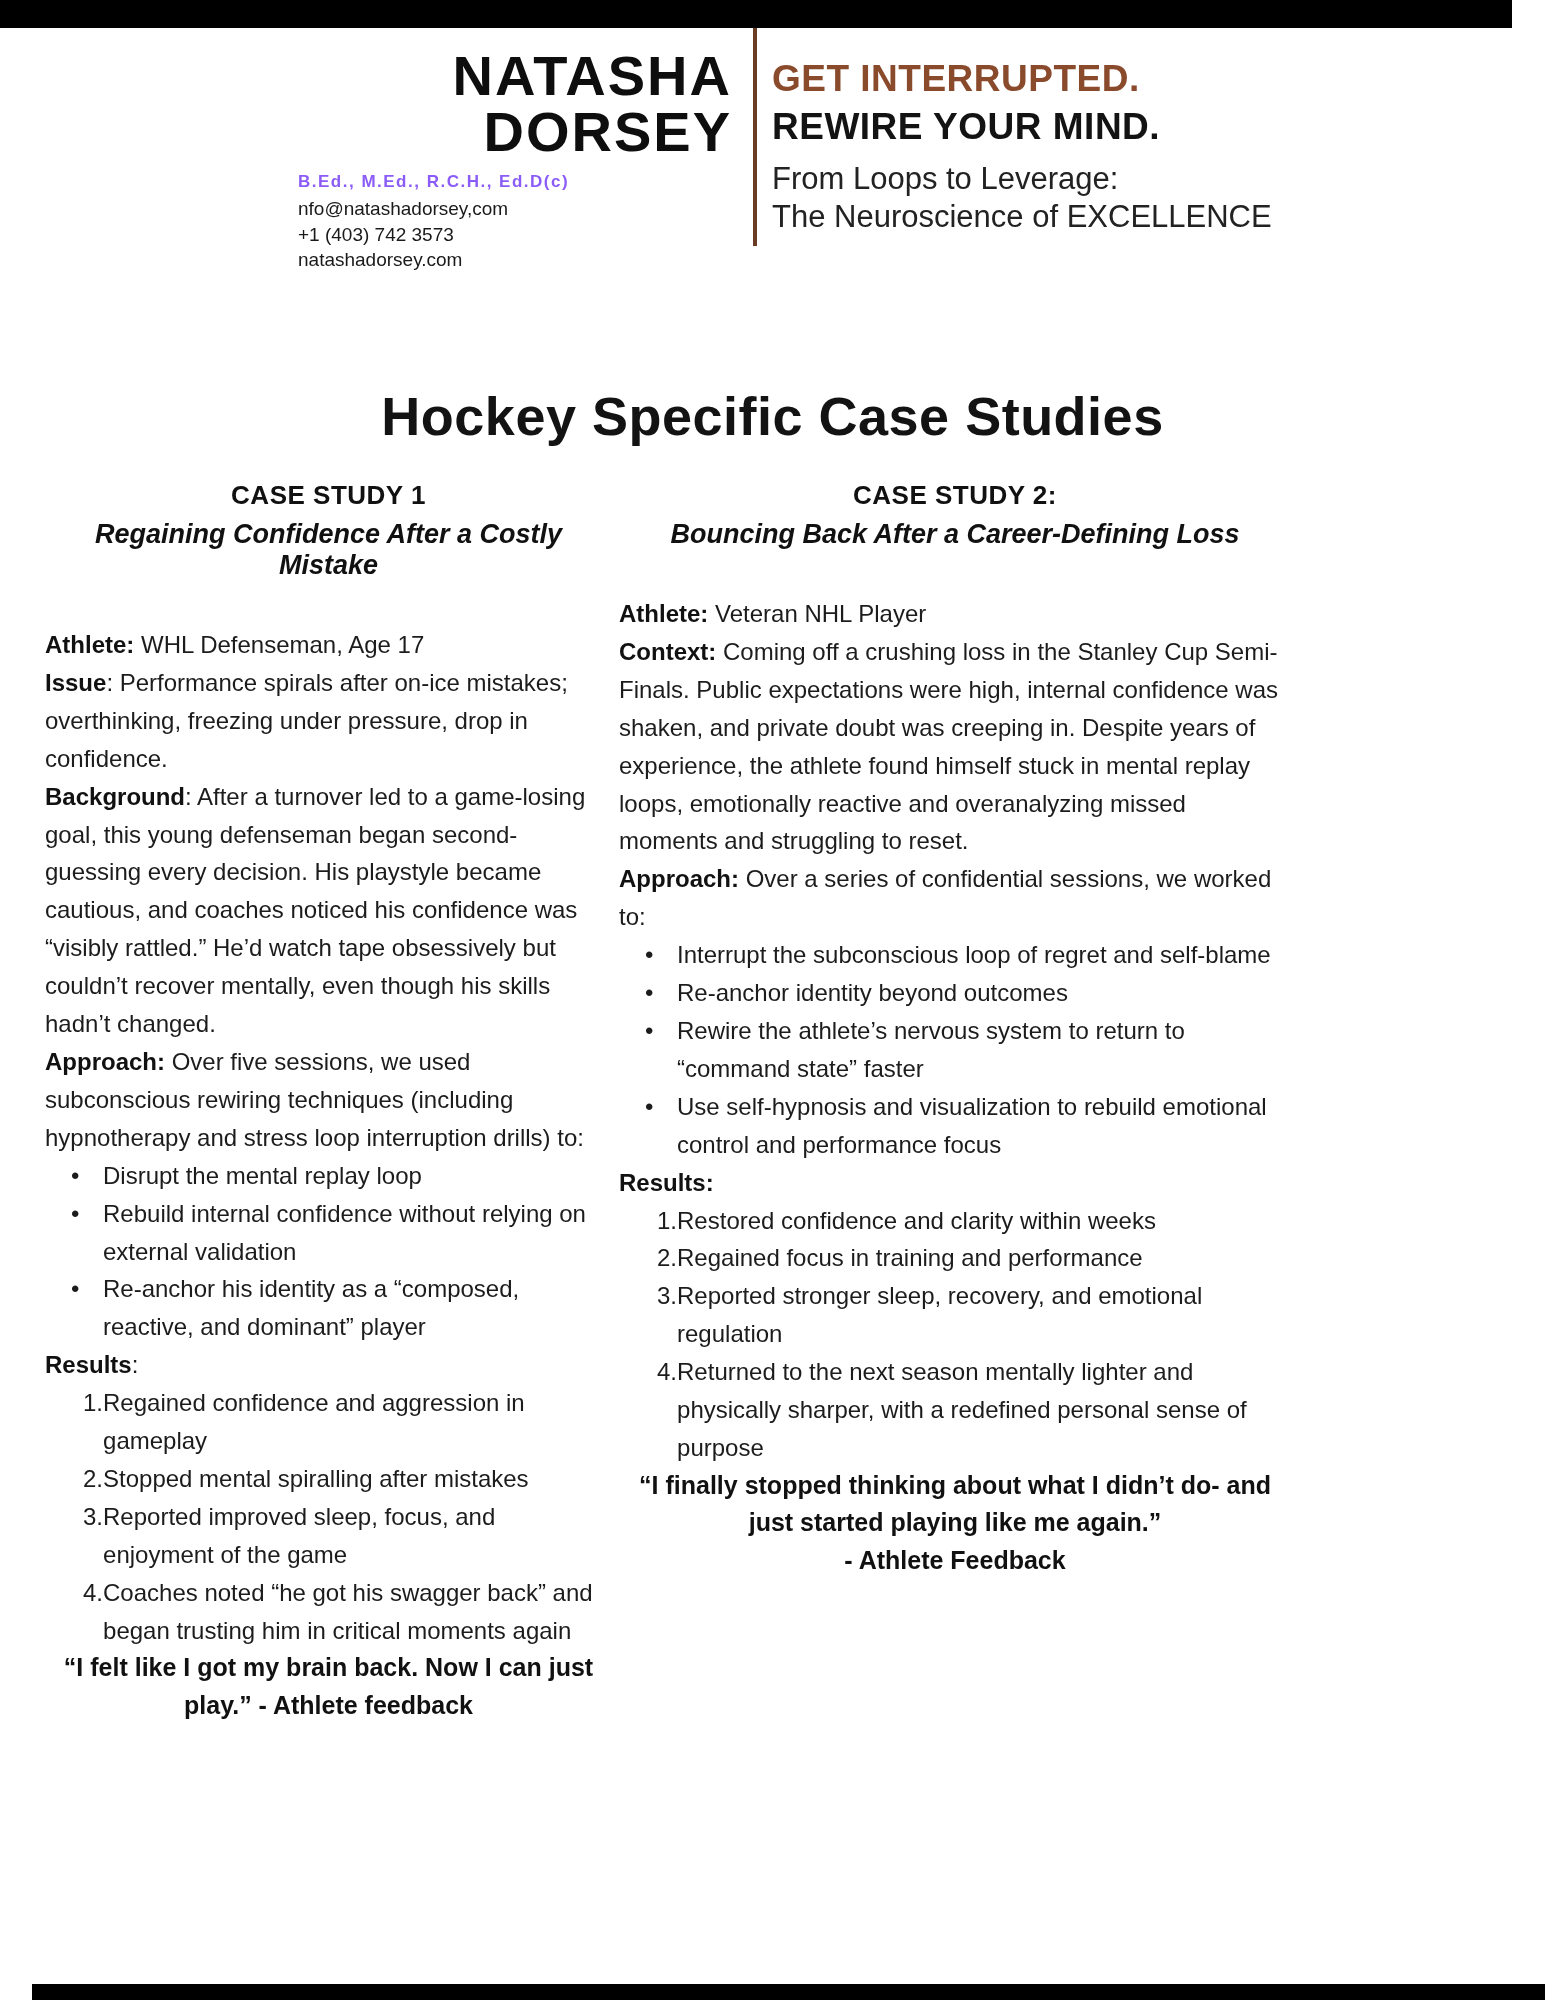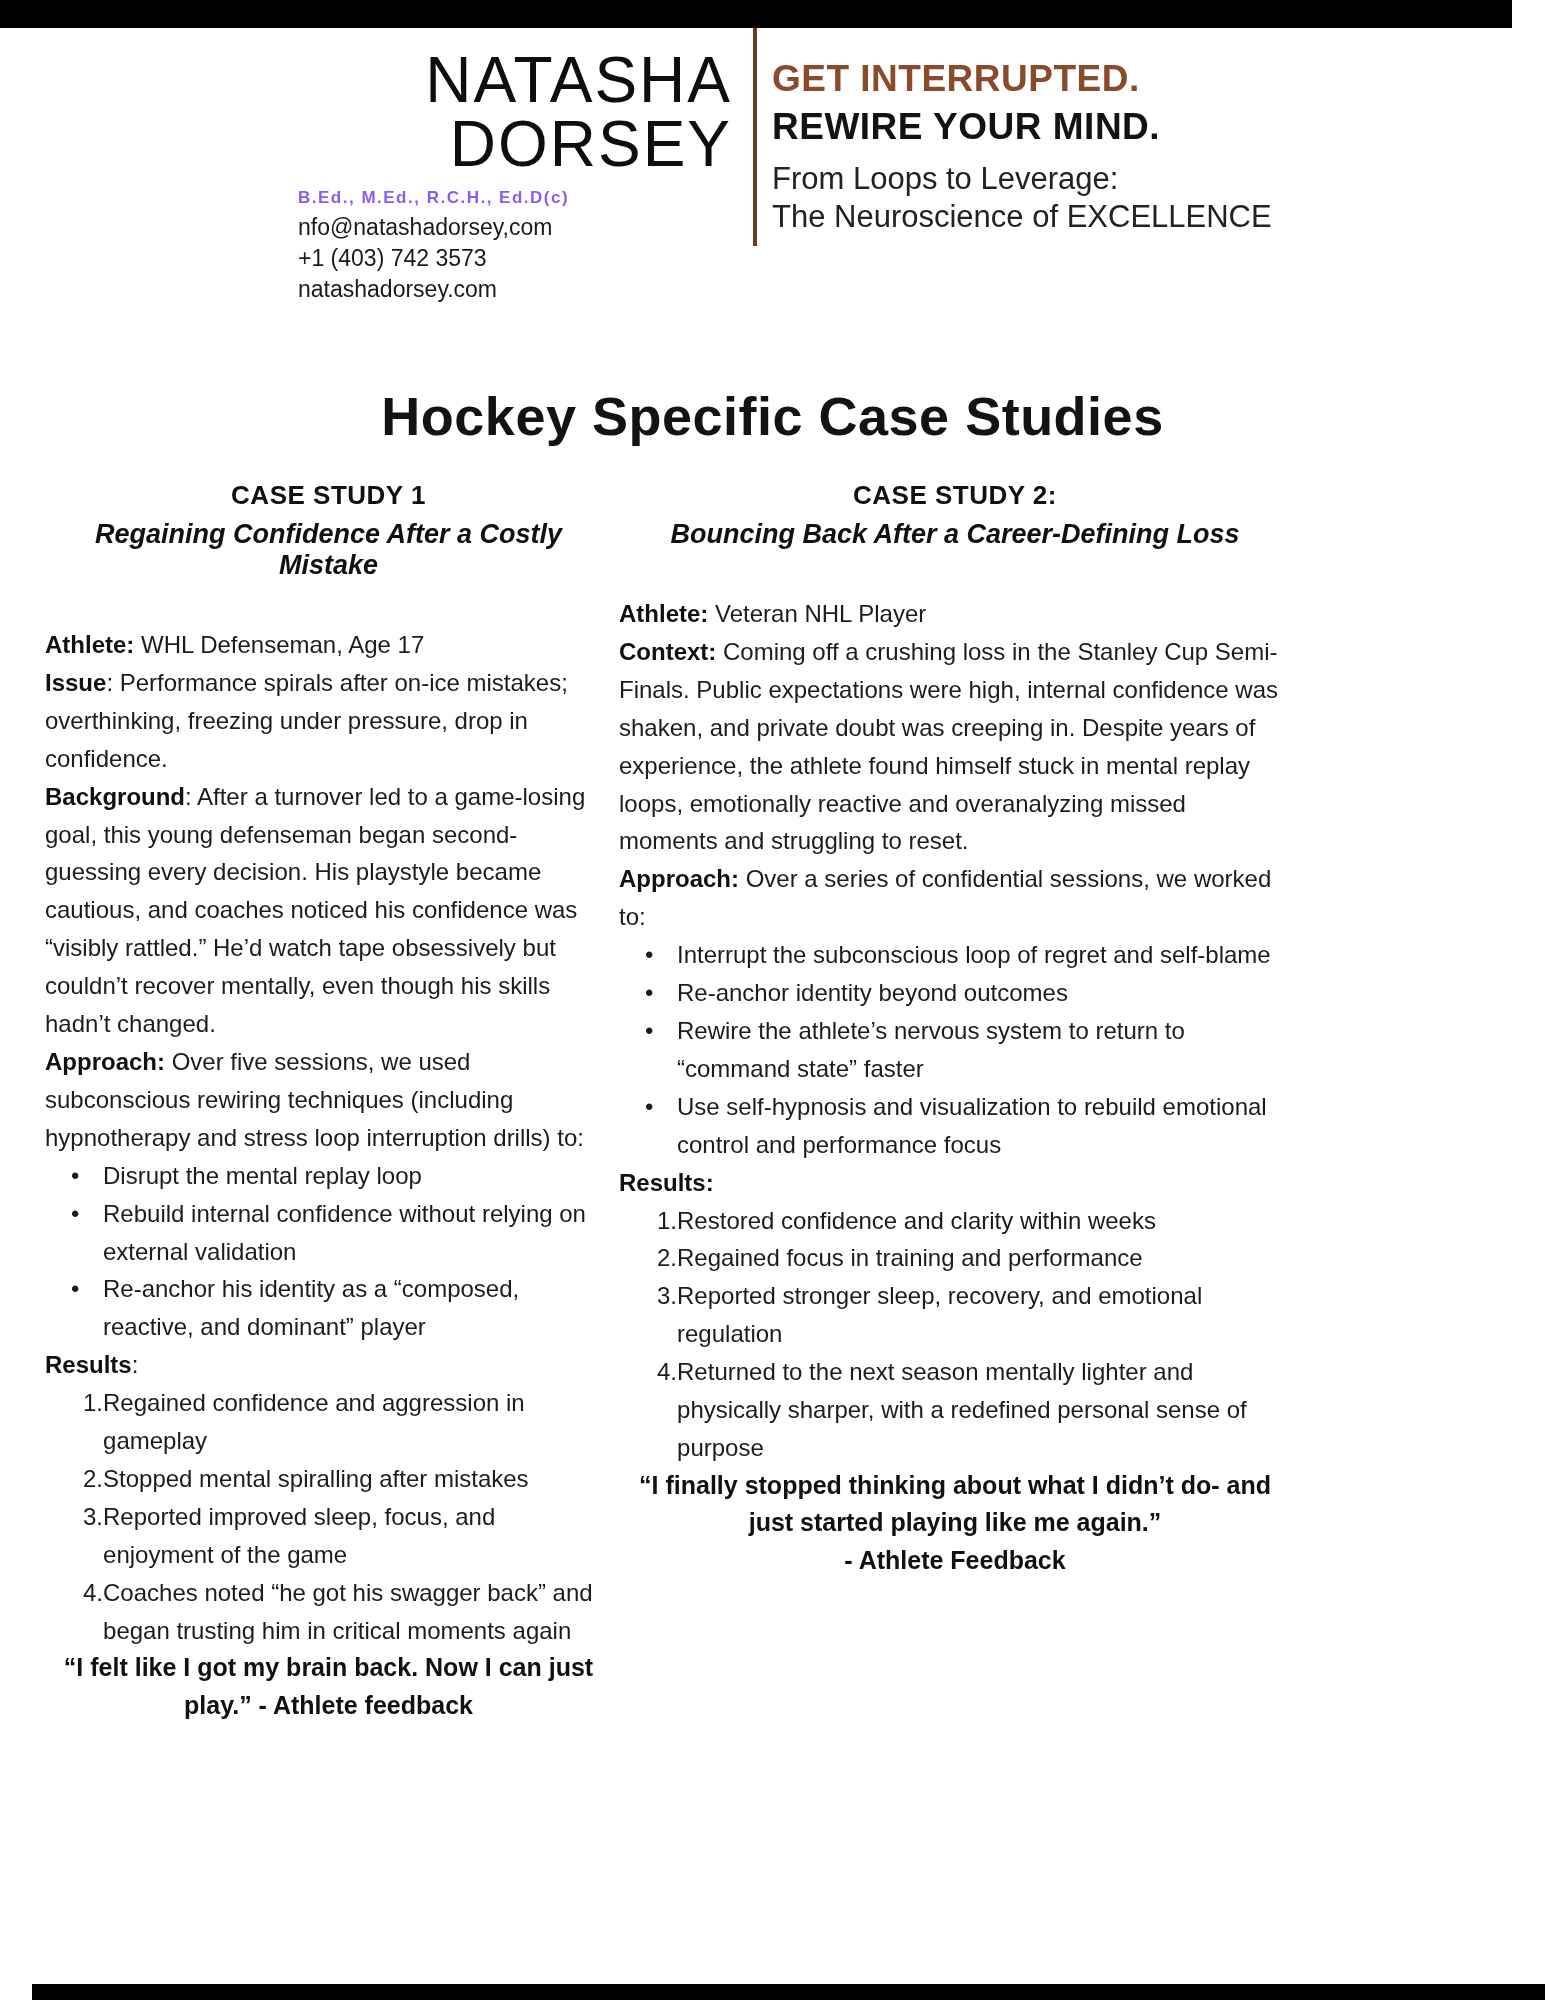--- a/index.html
+++ b/index.html
@@ -8,23 +8,23 @@
     font-family:"Liberation Sans", sans-serif; color:#1c1c1c; overflow:hidden;
   }
 
   
   .top-bar { position:absolute; top:0; left:0; width:1512px; height:28px; background:var(--bar,#000); }
   .bottom-bar { position:absolute; bottom:0; left:32px; right:0; height:16px; background:var(--bar,#000); }
 
   
   .divider { position:absolute; left:753px; top:28px; width:4px; height:218px; background:var(--divider,#6a3c24); }
   .brand { position:absolute; top:48px; left:298px; width:434px; }
-  .brand-name { text-align:right; font-weight:normal; font-size:64px; line-height:1.0; letter-spacing:2px; color:#0e0e0e; }
+  .brand-name { text-align:right; font-weight:bold; font-size:56px; line-height:1.0; letter-spacing:2px; color:#0e0e0e; }
   .brand-creds { font-weight:bold; font-size:17px; letter-spacing:1.5px; margin-top:12px; color:#8b5cf6; }
-  .brand-contact { font-size:23px; line-height:1.35; margin-top:4px; color:#1a1a1a; }
+  .brand-contact { font-size:19px; line-height:1.35; margin-top:4px; color:#1a1a1a; }
   .tagline { position:absolute; left:772px; top:58px; }
   .tag1 { font-size:37px; font-weight:bold; color:var(--accent,#8a4a2c); letter-spacing:0.5px; }
   .tag2 { font-size:37px; font-weight:bold; color:#131313; margin-top:6px; letter-spacing:0.5px; }
   .tag3 { font-size:31px; color:#222; line-height:38px; }
   .tag3.first { margin-top:12px; }
 
   
   .doc-title { position:absolute; top:385px; left:0; width:100%; margin:0; text-align:center;
                font-size:54px; font-weight:bold; color:#131313; letter-spacing:0.5px; }
 

